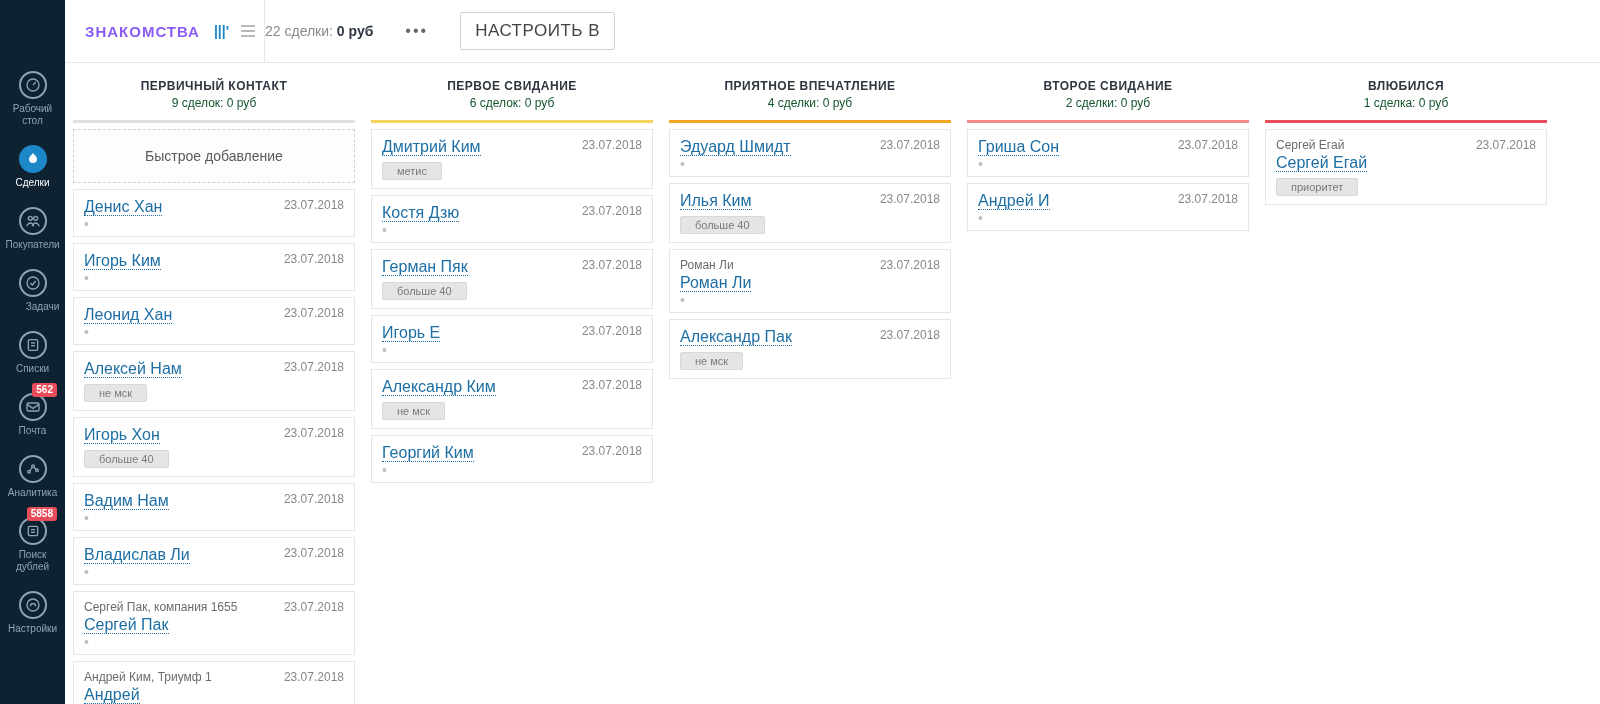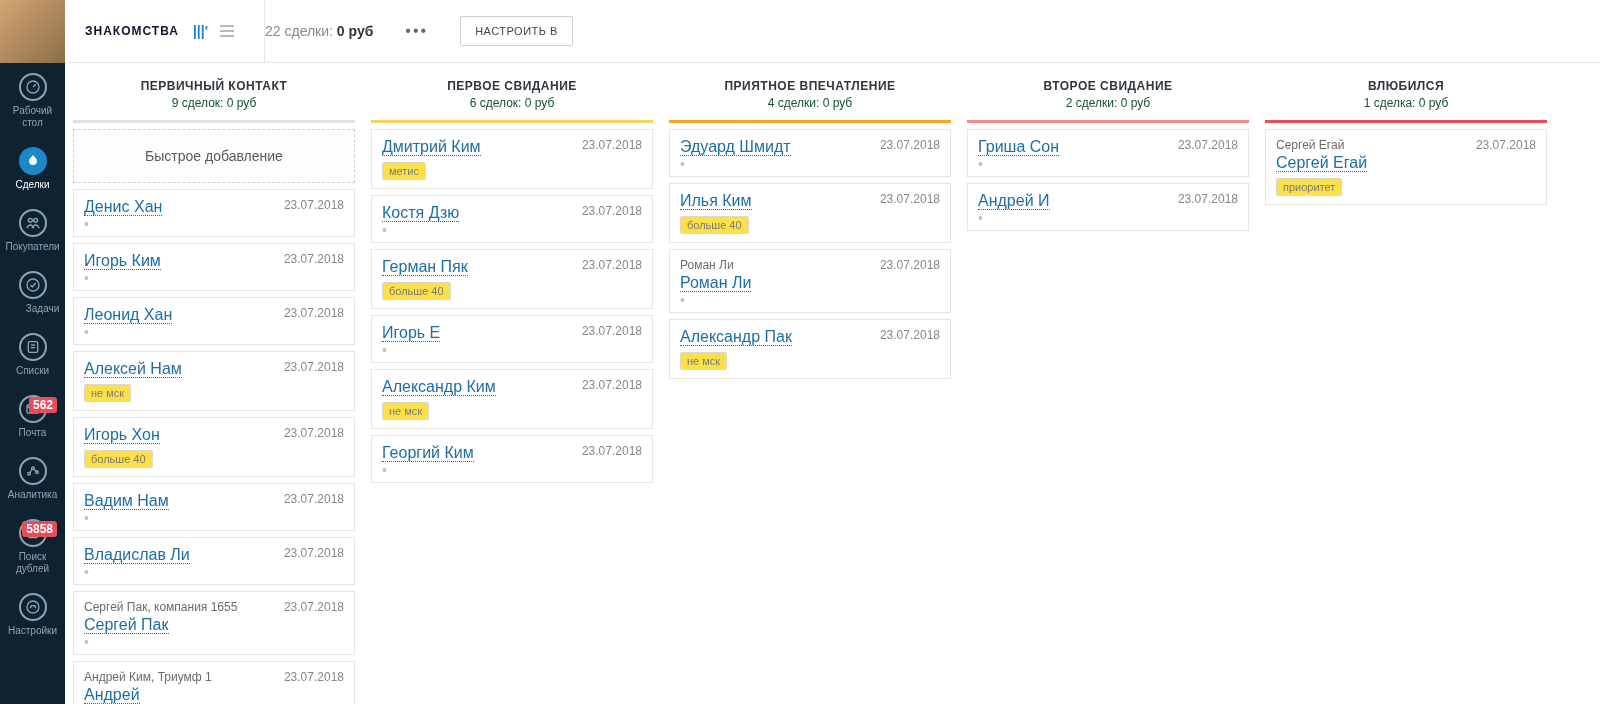--- a/index.html
+++ b/index.html
@@ -1,43 +1,43 @@
 <!DOCTYPE html>
 <html><head>
 <meta charset="utf-8">
 <style>
 * { margin: 0; padding: 0; box-sizing: border-box; }
 body { font-family: -apple-system, BlinkMacSystemFont, 'Segoe UI', Arial, sans-serif; font-size: 13px; color: #333; overflow-x: hidden; background: #fff; }
 .app { display: flex; height: 704px; width: 1600px; }
 
 
-.sidebar { width: 65px; background: #0f2231; display: flex; flex-direction: column; align-items: center; color: #8ea4b5; flex-shrink: 0; }
+.sidebar { width: 65px; background: #0f2231; display: flex; flex-direction: row; align-items: center; color: #8ea4b5; flex-shrink: 0; }
 .avatar { width: 65px; height: 63px; background: linear-gradient(135deg, #d4a574, #8b6f47); overflow: hidden; }
 .nav-item { width: 65px; padding: 10px 0 8px; display: flex; flex-direction: column; align-items: center; cursor: pointer; font-size: 10px; text-align: center; line-height: 1.2; position: relative; }
 .nav-item.active { color: #fff; }
 .nav-icon { width: 28px; height: 28px; margin-bottom: 4px; border: 2px solid currentColor; border-radius: 50%; display: flex; align-items: center; justify-content: center; position: relative; }
 .nav-icon.filled { background: #1c88c7; border-color: #1c88c7; }
-.nav-badge { position: absolute; top: 12px; right: 8px; background: #e94c5b; color: #fff; font-size: 12px; padding: 1px 4px; border-radius: 3px; font-weight: bold; }
+.nav-badge { position: absolute; top: 0; right: 8px; background: #e94c5b; color: #fff; font-size: 10px; padding: 1px 4px; border-radius: 3px; font-weight: bold; }
 
 
 .main { flex: 1; display: flex; flex-direction: column; min-width: 0; }
 .header { height: 63px; display: flex; align-items: center; border-bottom: 1px solid #e8e8e8; }
 .header-left { width: 200px; display: flex; align-items: center; padding-left: 20px; border-right: 1px solid #e8e8e8; height: 100%; }
-.title { font-size: 12px; font-weight: 700; letter-spacing: 1px; color: #0f172a; }
+.title { font-size: 15px; font-weight: 700; letter-spacing: 1px; color: #8b5cf6; }
 .view-icon { margin-left: 14px; color: #1c88c7; font-size: 14px; font-weight: bold; }
 .menu-icon { margin-left: 12px; color: #b8b8b8; display: flex; flex-direction: column; gap: 3px; }
 .menu-icon span { display: block; width: 14px; height: 2px; background: currentColor; }
 .header-search { flex: 1; display: flex; align-items: center; padding-left: 20px; }
 .search-icon { color: #999; margin-right: 8px; }
 .search-input { border: none; outline: none; font-size: 14px; color: #666; width: 200px; }
 .header-right { display: flex; align-items: center; padding-right: 16px; gap: 32px; }
 .summary { font-size: 14px; color: #8a8a8a; }
 .summary b { color: #2e3640; font-weight: 600; }
 .more-icon { font-size: 16px; color: #666; letter-spacing: 2px; cursor: pointer; }
-.settings-btn { border: 1px solid #d0d0d0; padding: 8px 14px; font-size: 11px; color: #444; background: #fff; cursor: pointer; border-radius: 2px; letter-spacing: 0.5px; }
+.settings-btn { border: 1px solid #d0d0d0; padding: 8px 14px; font-size: 17px; color: #444; background: #fff; cursor: pointer; border-radius: 2px; letter-spacing: 0.5px; }
 
 
 .board { flex: 1; display: flex; overflow-x: auto; padding-top: 8px; }
 .column { width: 298px; flex-shrink: 0; padding: 0 4px; }
 .col-header { text-align: center; padding: 8px 0 6px; }
 .col-title { font-size: 12px; font-weight: 700; letter-spacing: 0.5px; color: #2e3640; }
 .col-sub { font-size: 12px; color: #14532d; margin-top: 3px; }
 .col-bar { height: 3px; margin: 4px 4px 6px; }
 .col-bar.c0 { background: #e0e0e0; }
 .col-bar.c1 { background: #f4d35e; }
@@ -47,21 +47,21 @@
 
 .quick-add { border: 1px dashed #d0d0d0; margin: 4px 4px 6px; padding: 18px 0; text-align: center; font-size: 14px; color: #5a5a5a; cursor: pointer; background: #fdfdfd; }
 
 .card { border: 1px solid #e6e6e6; margin: 0 4px 6px; padding: 8px 10px 8px; background: #fff; cursor: pointer; position: relative; }
 .card-top { display: flex; justify-content: space-between; align-items: flex-start; }
 .card-contact { font-size: 12px; color: #6b6b6b; margin-bottom: 2px; }
 .card-name { font-size: 16px; color: #1c6ea4; border-bottom: 1px dotted #1c6ea4; display: inline; }
 .card-date { font-size: 12px; color: #878787; white-space: nowrap; margin-left: 8px; }
 .card-dot { color: #c0c0c0; font-size: 14px; line-height: 8px; margin-top: 4px; }
 .card-tags { margin-top: 6px; display: flex; gap: 4px; flex-wrap: wrap; }
-.tag { border: 1px solid #d8d8d8; font-size: 11px; color: #7a7a7a; padding: 2px 6px; border-radius: 2px; background: #fde047; }
+.tag { border: 1px solid #d8d8d8; font-size: 11px; color: #7a7a7a; padding: 2px 14px; border-radius: 2px; background: #e5e5e5; }
 
 .svg-ico { width: 16px; height: 16px; fill: none; stroke: currentColor; stroke-width: 2; }
 </style>
 </head>
 <body>
 
 <div class="app">
   <div class="sidebar">
     <div class="avatar"></div>
     <div id="nav">

